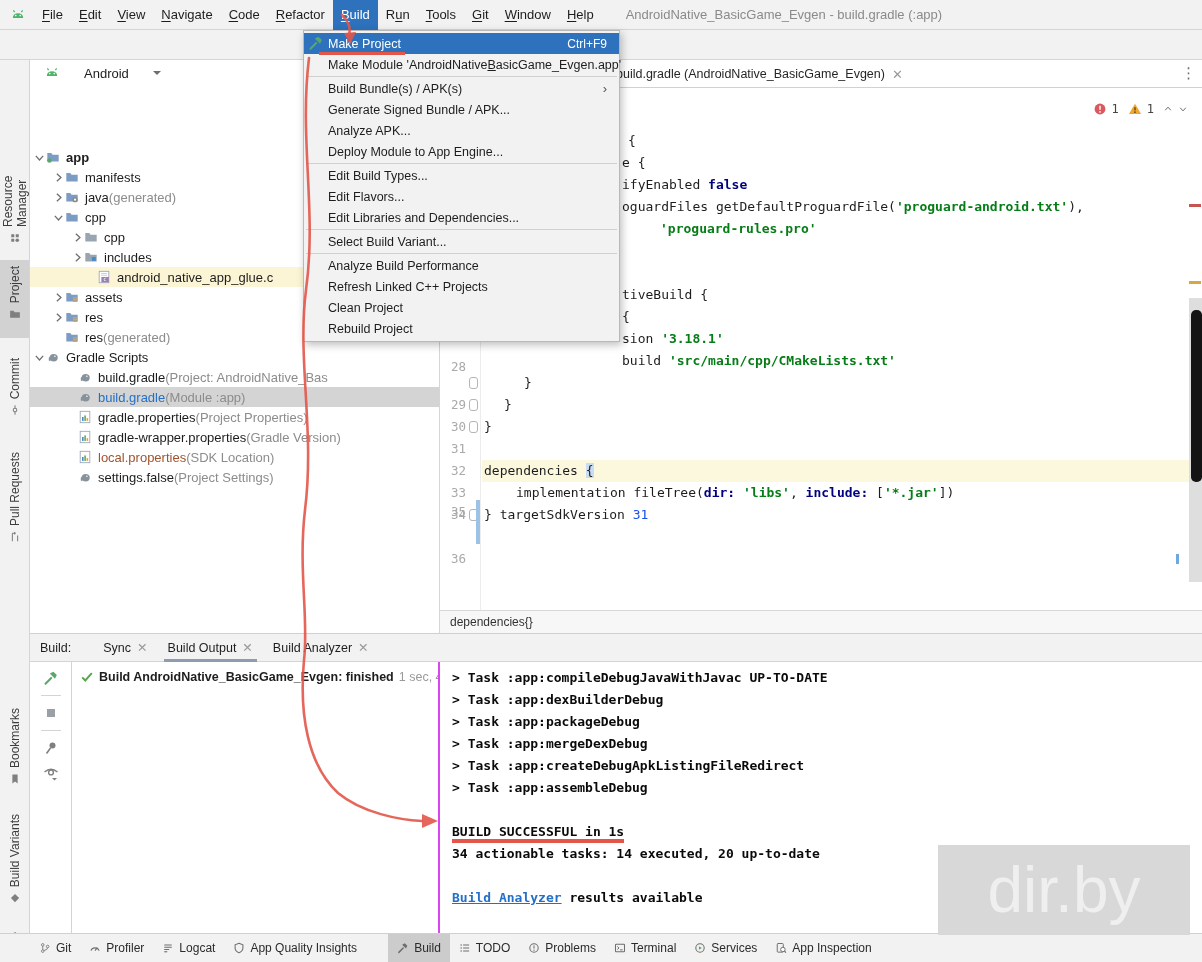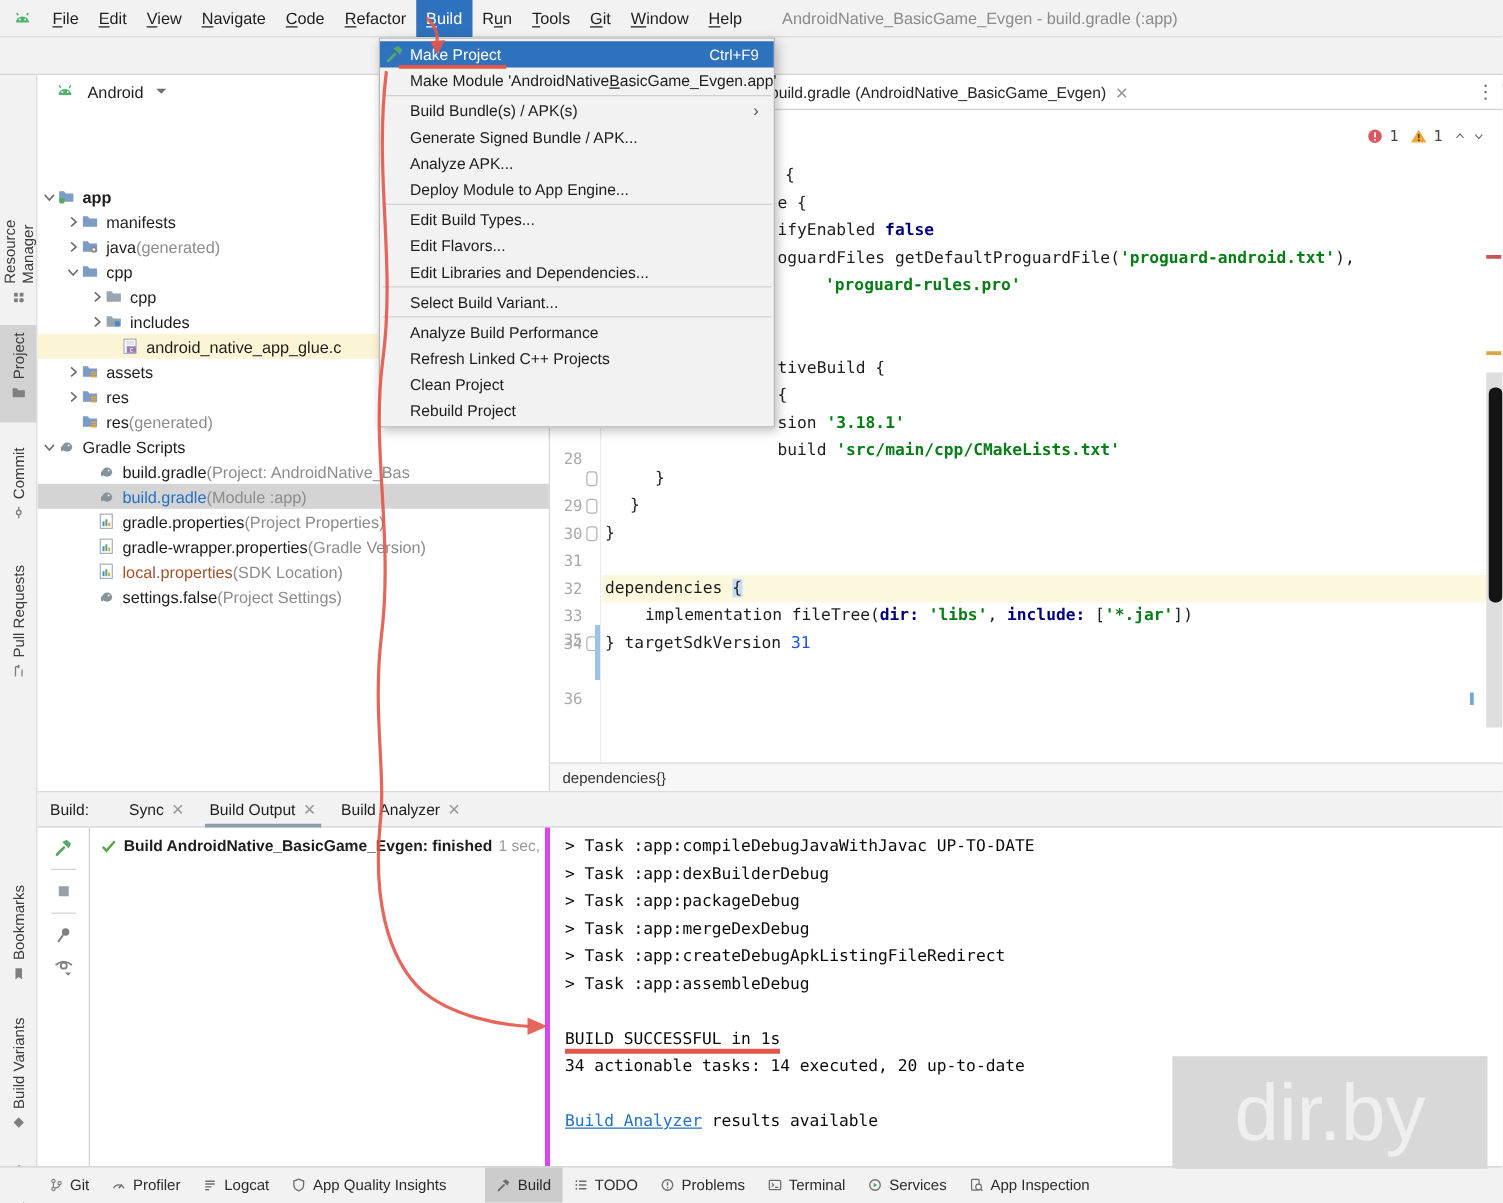--- a/index.html
+++ b/index.html
@@ -31,21 +31,21 @@
   #run-icons { position:absolute; left:1050px; top:34px; display:flex; gap:13px; align-items:center; }
 
   
   #leftstrip { left:0; top:60px; width:30px; height:873px; background:#f2f2f2; border-right:1px solid #d5d5d5; }
   .stripe-item { position:absolute; left:0; width:29px; display:flex; flex-direction:column; align-items:center; gap:5px; padding:6px 0; }
   .stripe-item.active { background:#d2d2d2; }
   .vlabel { writing-mode:vertical-rl; transform:rotate(180deg); font-size:12px; color:#3c3c3c; }
 
   
   #project { left:30px; top:60px; width:410px; height:573px; background:#fff; border-right:1px solid #d5d5d5; overflow:hidden; }
-  #proj-header { position:absolute; left:14px; top:5px; display:flex; align-items:center; gap:10px; }
+  #proj-header { position:absolute; left:14px; top:5px; display:flex; align-items:center; gap:24px; }
   .trow { position:absolute; left:0; width:410px; height:20px; display:flex; align-items:center; white-space:nowrap; overflow:hidden; }
   .trow.sel { background:#d4d4d4; }
   .trow.hl { background:#fcf5d5; }
   .trow .chev { width:13px; display:inline-flex; justify-content:center; flex:none; }
   .trow .lbl { margin-left:6px; }
   .trow .lbl.bold { font-weight:bold; }
   .trow .lbl.blue { color:#2470C8; }
   .trow .lbl.warnc { color:#a0522d; }
   .trow .sfx { color:#8c8c8c; }
 
@@ -87,25 +87,25 @@
 
   
   #buildpanel { left:30px; top:633px; width:1172px; height:300px; background:#fff; border-top:1px solid #d0d0d0; }
   #btabs { position:absolute; left:0; top:0; width:1172px; height:28px; background:#f2f2f2; border-bottom:1px solid #d4d4d4; display:flex; align-items:center; font-size:12.5px; }
   #btabs .blabel { margin:0 22px 0 10px; color:#1d1d1d; }
   .btab { position:relative; height:28px; display:flex; align-items:center; gap:6px; padding:0 10px; color:#1d1d1d; }
   .btab .x { color:#9a9a9a; }
   .btab.active::after { content:""; position:absolute; left:6px; right:6px; bottom:0; height:3px; background:#8e9dad; }
   #bicons { position:absolute; left:0; top:28px; width:42px; height:272px; border-right:1px solid #d4d4d4; display:flex; flex-direction:column; align-items:center; padding-top:8px; gap:9px; }
   #bicons hr { width:20px; border:none; border-top:1px solid #d4d4d4; }
-  #btree { position:absolute; left:42px; top:28px; width:368px; height:272px; border-right:4px solid #d946ef; }
+  #btree { position:absolute; left:42px; top:28px; width:368px; height:272px; border-right:2px solid #d946ef; }
   #btree-row { display:flex; align-items:center; gap:5px; padding:8px 0 0 8px; font-size:12.5px; white-space:nowrap; overflow:hidden; }
   #btree-row .t { font-weight:bold; }
   #btree-row .dur { color:#9a9a9a; font-weight:normal; }
-  #console { position:absolute; left:410px; top:28px; width:762px; height:272px; font-family:"DejaVu Sans Mono",monospace; font-size:13px; color:#0a0a0a; padding:5px 0 0 12px; }
+  #console { position:absolute; left:410px; top:28px; width:762px; height:272px; font-family:"DejaVu Sans Mono",monospace; font-size:13px; color:#0a0a0a; padding:5px 0 0 12px;font-weight:bold; }
   .conline { height:22px; line-height:22px; white-space:pre; }
   .red-underline { border-bottom:4px solid #E2574A; padding-bottom:0px; }
   .clink { color:#2470C8; text-decoration:underline; }
 
   
   #bottombar { left:0; top:933px; width:1202px; height:29px; background:#f2f2f2; border-top:1px solid #d0d0d0; display:flex; align-items:center; padding-left:30px; font-size:12px; color:#2b2b2b; }
   .bitem { display:flex; align-items:center; gap:5px; height:29px; padding:0 9px; white-space:nowrap; }
   .bitem.active { background:#cccccc; }
   .bitem.gapL { margin-left:22px; }
 

